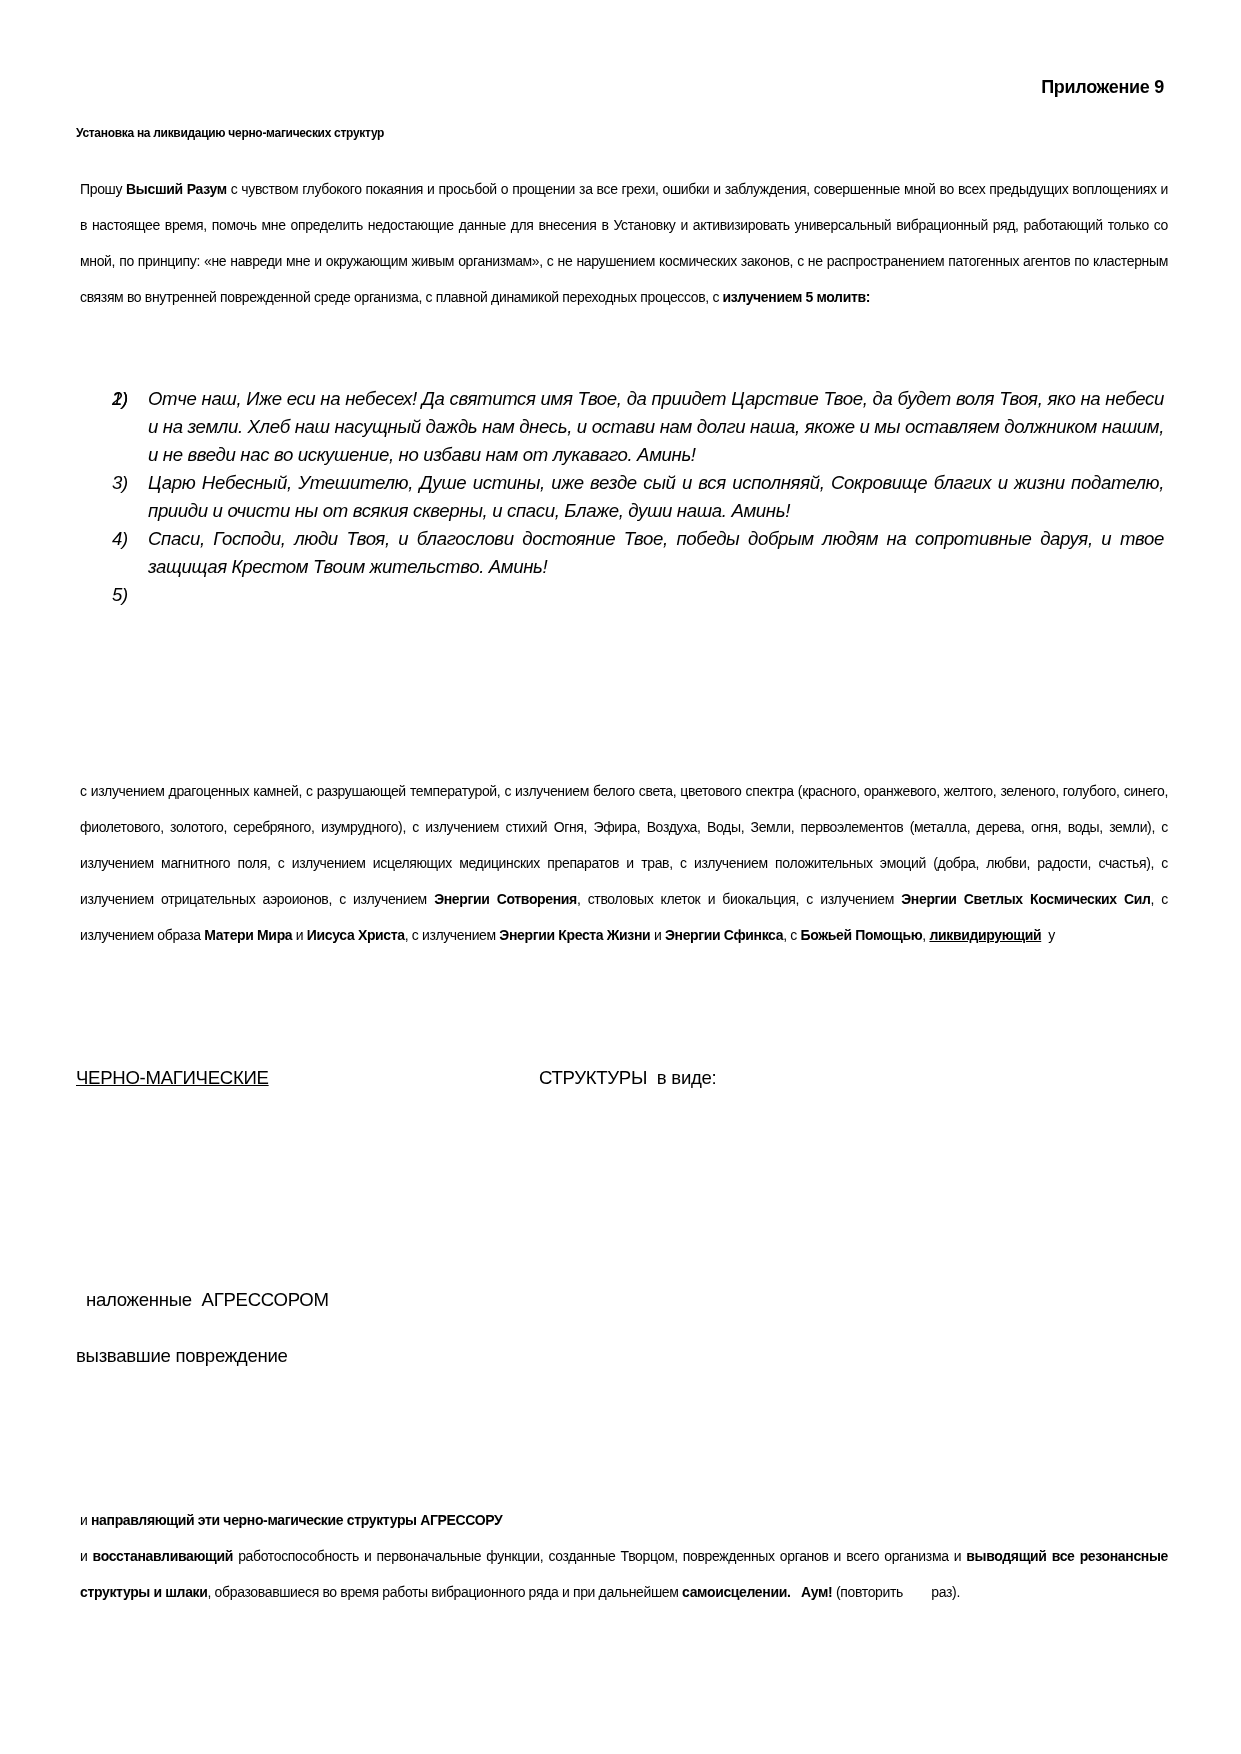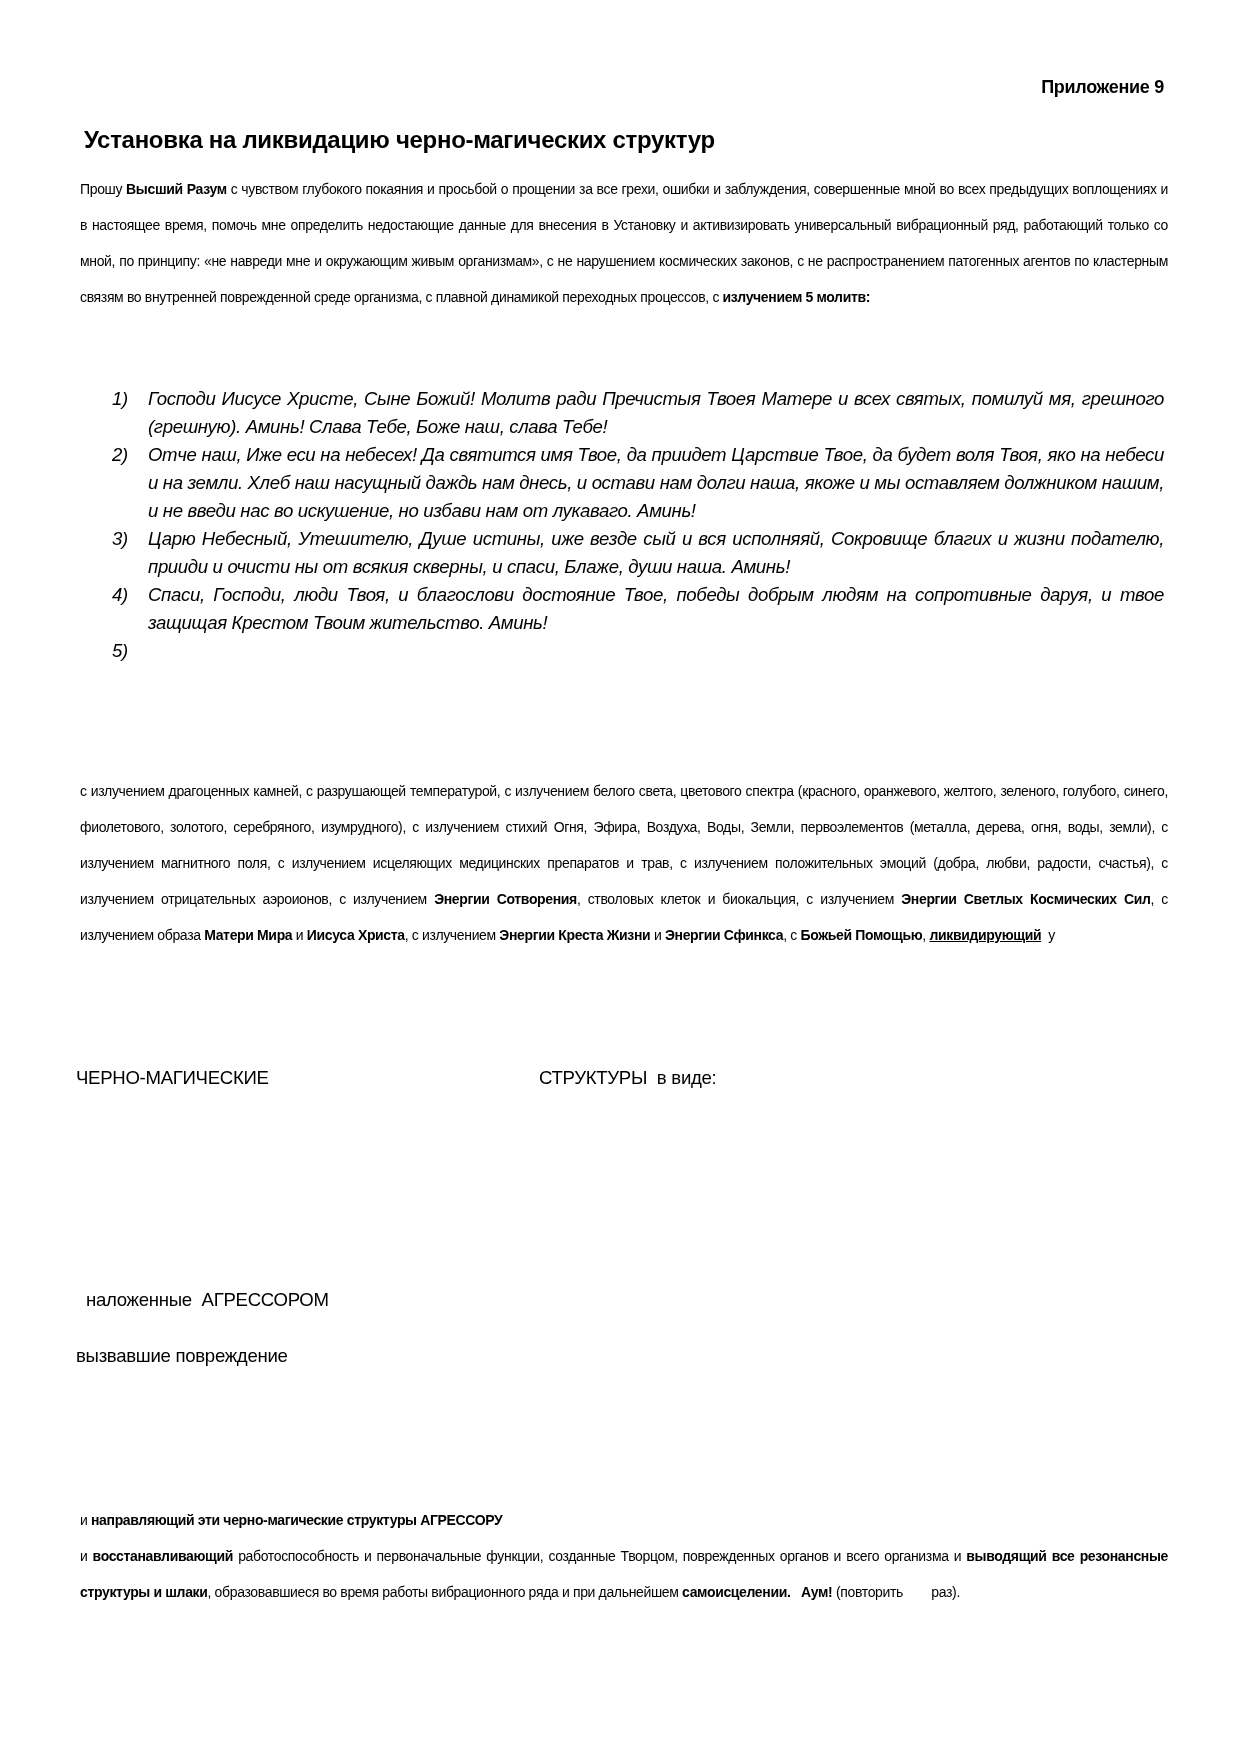--- a/index.html
+++ b/index.html
@@ -22,23 +22,23 @@
       top: 77px;
       right: 0;
       font-weight: bold;
       font-size: 18px;
       letter-spacing: -0.3px;
       text-align: center;
     }
     .title {
       position: absolute;
       top: 126px;
-      left: 8px;
+      left: 0;
       font-weight: bold;
-      font-size: 24px;
+      font-size: 12px;
       letter-spacing: -0.3px;
     }
     .para {
       position: absolute;
       left: 4px;
       width: 1088px;
       font-size: 14px;
       line-height: 36px;
       text-align: justify;
       letter-spacing: -0.35px;
@@ -72,39 +72,39 @@
       top: 0;
     }
     .line {
       position: absolute;
       left: 0;
       font-size: 18.6px;
       line-height: 28px;
       letter-spacing: -0.3px;
       white-space: pre;
     }
-    .l-cherno { top: 1064px; left: 0; }
+    .l-cherno { top: 1064px; left: 0; text-decoration: underline; }
     .l-struct { top: 1064px; left: 463px; }
     .l-nalozh { top: 1286px; margin-left: 10px; }
     .l-vyzv { top: 1342px; }
     .p3 { top: 1502px; }
   </style>
 </head>
 <body>
 
 <div class="page">
 
   <div class="appendix">Приложение 9</div>
 
   <div class="title">Установка на ликвидацию черно-магических структур</div>
 
   <p class="para p1" style="margin:0;"><span>Прошу </span><span class="b">Высший Разум</span><span> с чувством глубокого покаяния и просьбой о прощении за все грехи, ошибки и заблуждения, совершенные мной во всех предыдущих воплощениях и в настоящее время, помочь мне определить недостающие данные для внесения в Установку и активизировать универсальный вибрационный ряд, работающий только со мной, по принципу: «не навреди мне и окружающим живым организмам», с не нарушением космических законов, с не распространением  патогенных агентов по кластерным связям во внутренней поврежденной среде организма, с плавной динамикой переходных процессов, с </span><span class="b">излучением 5 молитв:</span></p>
 
   <ol class="prayers">
-    <li class="prayer"><span class="prayer-num">1)</span><span>Господи Иисусе Христе, Сыне Божий! Молитв ради Пречистыя Твоея Матере и всех святых, помилуй мя, грешного (грешную). Аминь! Слава Тебе, Боже наш, слава Тебе!</span></li>
+    <li class="prayer"><span class="prayer-num">1)</span></li>
     <li class="prayer"><span class="prayer-num">2)</span><span>Отче наш, Иже еси на небесех! Да святится имя Твое, да приидет Царствие Твое, да будет воля Твоя, яко на небеси и на земли. Хлеб наш насущный даждь нам днесь, и остави нам долги наша, якоже и мы оставляем должником нашим, и не введи нас во искушение, но избави нам от лукаваго. Аминь!</span></li>
     <li class="prayer"><span class="prayer-num">3)</span><span>Царю Небесный, Утешителю, Душе истины, иже везде сый и вся исполняяй, Сокровище благих и жизни подателю, прииди и очисти ны от всякия скверны, и спаси, Блаже, души наша. Аминь!</span></li>
     <li class="prayer"><span class="prayer-num">4)</span><span>Спаси, Господи, люди Твоя, и благослови достояние Твое, победы добрым людям на сопротивные даруя, и твое защищая Крестом Твоим жительство. Аминь!</span></li>
     <li class="prayer"><span class="prayer-num">5)</span></li>
   </ol>
 
   <p class="para p2" style="margin:0;"><span>с излучением драгоценных камней, с разрушающей температурой, с излучением белого света, цветового спектра (красного, оранжевого, желтого, зеленого, голубого, синего, фиолетового, золотого, серебряного, изумрудного), с излучением стихий Огня, Эфира, Воздуха, Воды, Земли, первоэлементов (металла, дерева, огня, воды, земли), с излучением магнитного поля, с излучением исцеляющих медицинских препаратов и трав, с излучением положительных эмоций (добра, любви, радости, счастья), с излучением отрицательных аэроионов, с излучением </span><span class="b">Энергии Сотворения</span><span>, стволовых клеток и биокальция, с излучением </span><span class="b">Энергии Светлых Космических Сил</span><span>, с излучением образа </span><span class="b">Матери Мира</span><span> и </span><span class="b">Иисуса Христа</span><span>, с излучением </span><span class="b">Энергии Креста Жизни</span><span> и </span><span class="b">Энергии Сфинкса</span><span>, с </span><span class="b">Божьей Помощью</span><span>, </span><span class="b u">ликвидирующий</span><span style="white-space:pre;">  у</span></p>
 
   <div class="line l-cherno">ЧЕРНО-МАГИЧЕСКИЕ</div>
   <div class="line l-struct">СТРУКТУРЫ  в виде:</div>

